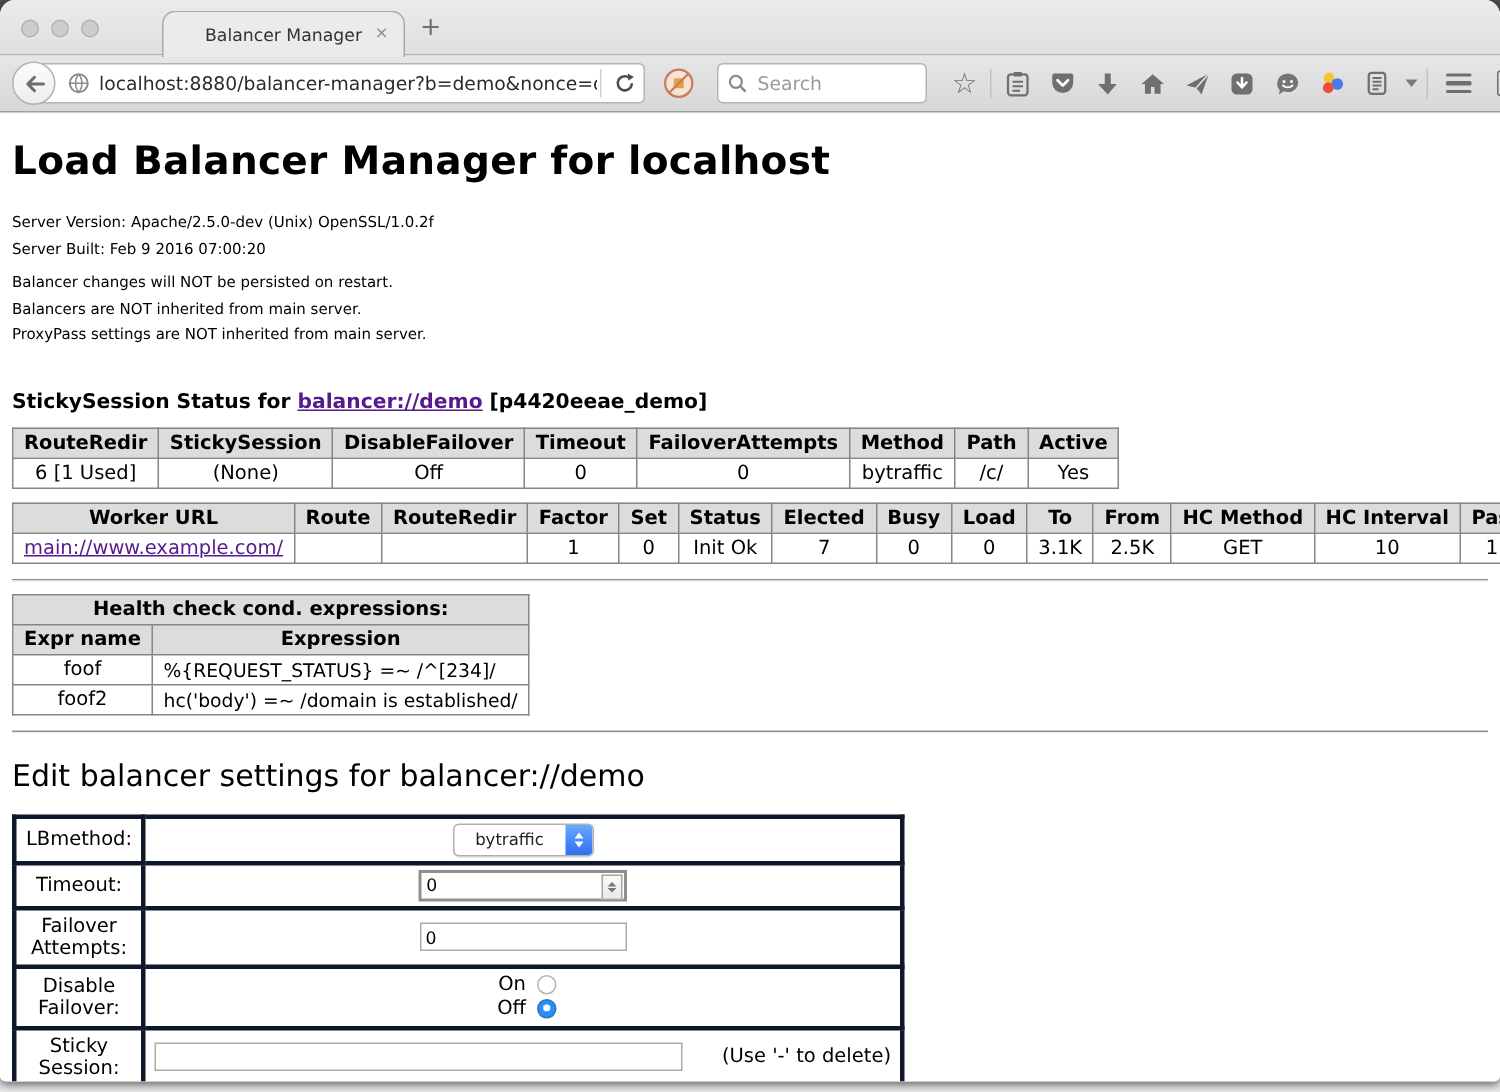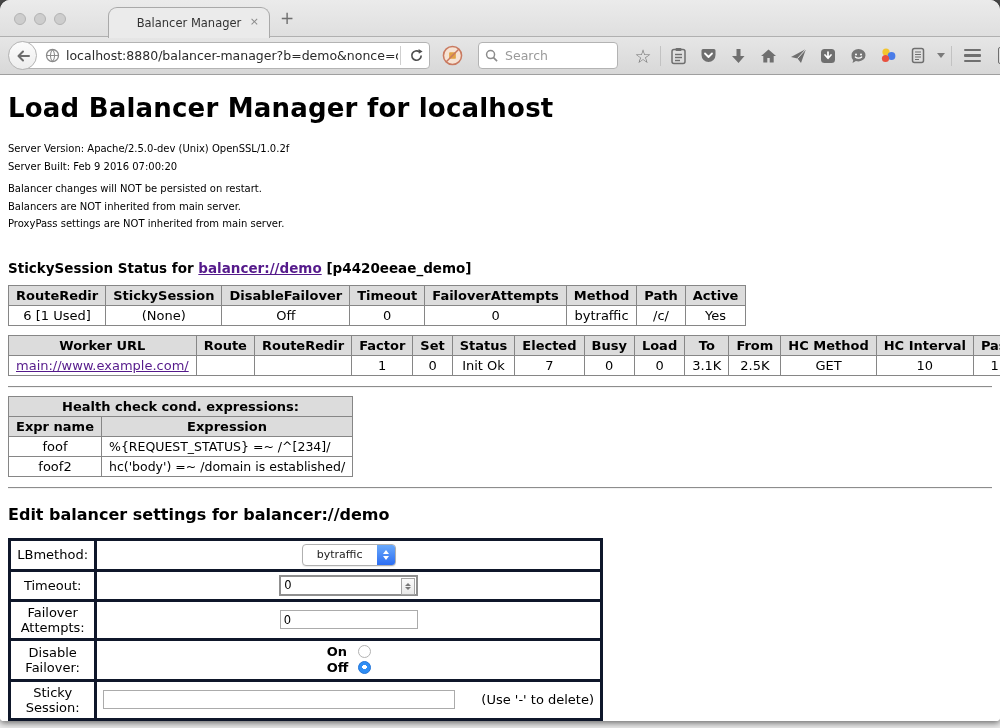--- a/index.html
+++ b/index.html
@@ -92,21 +92,21 @@
   table.dt th{background:#dcdcdc;font-weight:bold;}
   td.left{text-align:left;}
   a.wlink{color:#551a8b;}
   hr.rule{border:none;border-top:1px solid #8d8d8d;border-bottom:1px solid #f2f2f2;margin:10px 0 8px 0;}
   
   table.ht{border-collapse:collapse;font-size:13px;margin-top:2px;}
   table.ht th, table.ht td{border:1px solid #868686;padding:2px 7px;}
   table.ht th{background:#dcdcdc;text-align:center;}
   table.ht td.ename{text-align:center;width:78px;}
   table.ht td.expr{text-align:left;font-size:12.5px;white-space:nowrap;}
-  h3.editheading{font-size:16px;font-weight:bold;margin:16px 0 14px 0;}
+  h3.editheading{font-size:20px;font-weight:normal;margin:16px 0 14px 0;}
   
   table.ft{border-collapse:collapse;width:595px;font-size:13px;border:1px solid #979797;}
   table.ft td{border:3px solid #0f172a;padding:3px 4px;}
   td.flabel{width:115px;text-align:center;}
   td.fval{text-align:center;}
   
   .macselect{display:inline-flex;align-items:stretch;height:20px;width:92px;
     border:1px solid #b0b0b0;border-radius:4px;background:#fff;overflow:hidden;vertical-align:middle;
     box-shadow:0 1px 1px rgba(0,0,0,.08);}
   .macselect .sval{flex:1;font-size:11px;display:flex;align-items:center;justify-content:center;color:#222;}
@@ -120,21 +120,21 @@
   input.numinput{width:118px;height:17px;border:2px solid #8f8f8f;font-size:11.5px;padding:0 14px 0 3px;
     font-family:inherit;box-sizing:content-box;}
   .spinner{position:absolute;right:3px;top:3px;width:12px;height:15px;border:1px solid #a5a5a5;
     background:linear-gradient(#fbfbfb,#e8e8e8);display:flex;flex-direction:column;align-items:center;justify-content:center;gap:1px;}
   .spinner i{display:block;width:0;height:0;border-left:3px solid transparent;border-right:3px solid transparent;}
   .spinner i.u{border-bottom:3.5px solid #777;}
   .spinner i.d{border-top:3.5px solid #777;}
   input.txtinput{height:17px;border:1px solid #ababab;font-size:11.5px;padding:0 3px;font-family:inherit;}
   
   .radiorow{display:flex;align-items:center;justify-content:center;gap:7px;line-height:16px;}
-  .radiorow .rlab{width:24px;text-align:left;font-weight:bold;}
+  .radiorow .rlab{width:24px;text-align:right;}
   .radio{width:13px;height:13px;border-radius:50%;box-sizing:border-box;background:#fff;border:1px solid #b2b2b2;}
   .radio.sel{background:radial-gradient(circle at 50% 45%, #fff 0 2.4px, #2e8df5 2.4px 100%);border:1px solid #2476d8;}
   .checkbox{display:inline-block;width:13px;height:13px;border:1px solid #b2b2b2;border-radius:3px;background:#fff;vertical-align:middle;box-sizing:border-box;}
   .stickycell{display:flex;align-items:center;gap:26px;}
   .stickycell input{width:344px;margin-left:2px;}
   .stickycell .hint{margin-left:auto;padding-right:2px;white-space:nowrap;}
   .addcell{display:flex;align-items:center;}
   .addcell input{width:176px;margin-left:78px;}
   .addcell .sure{margin-left:30px;white-space:nowrap;}
   .addcell .checkbox{margin-left:8px;}

